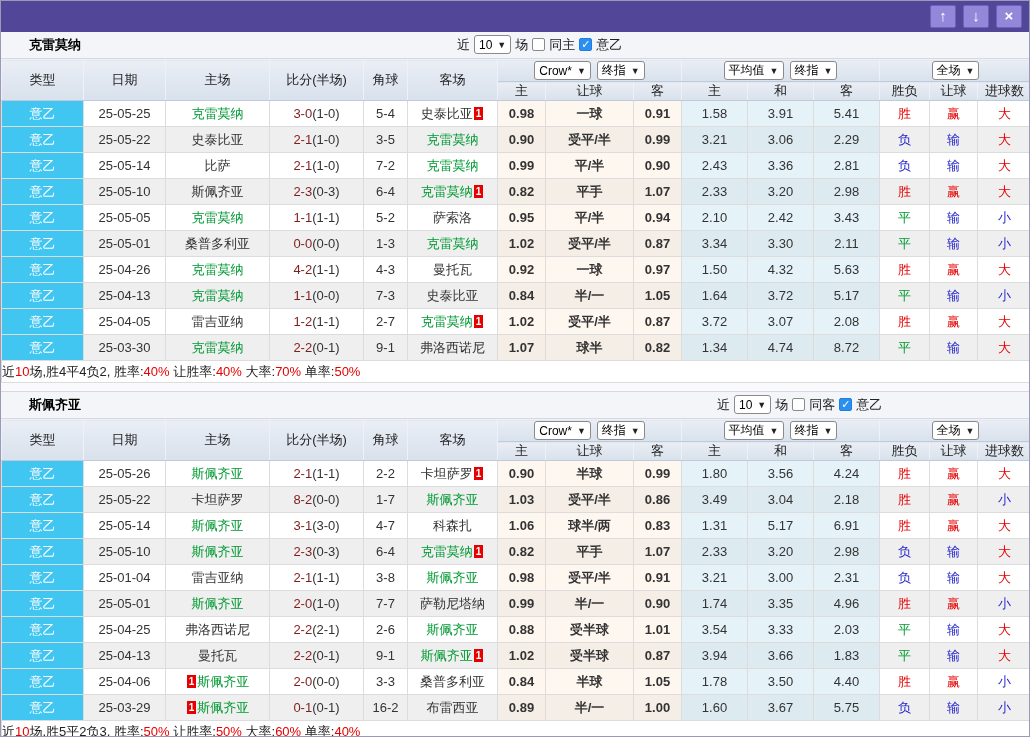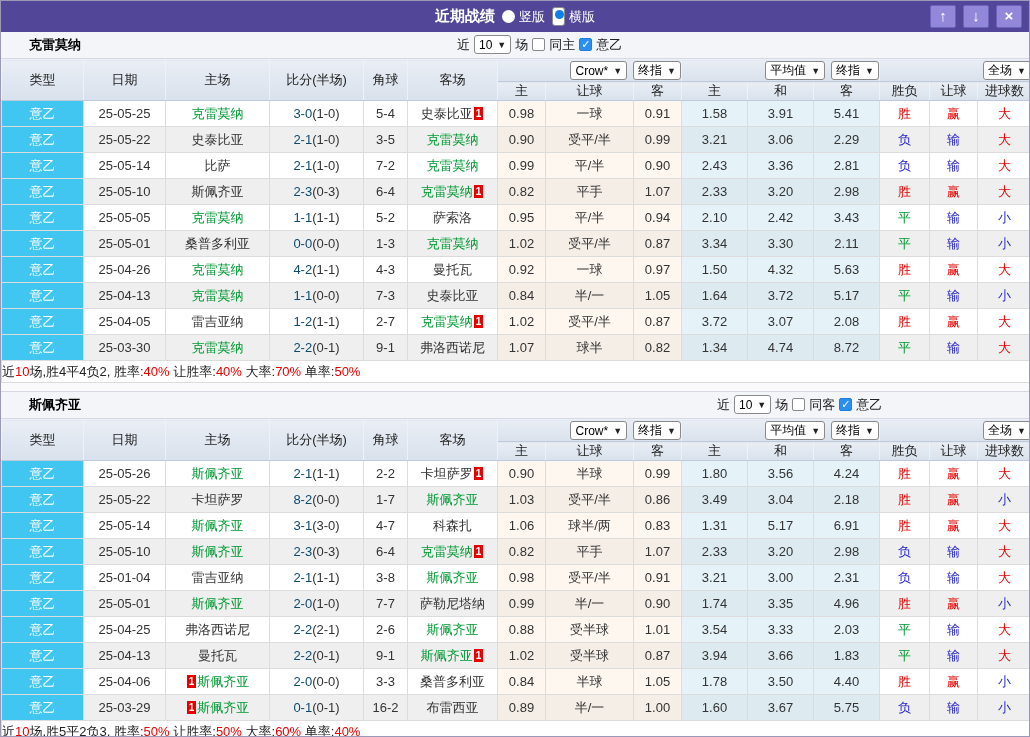--- a/index.html
+++ b/index.html
@@ -24,54 +24,43 @@
   .sel .arr { font-size:9px; color:#222; }
   .checkbox { width:13px; height:13px; border:1px solid #8a8a8a; border-radius:2px; background:#fff; display:inline-block; position:relative; cursor:pointer; }
   .checkbox.checked { background:#2b8ff0; border-color:#1f7fe0; }
   .checkbox.checked::after { content:"✓"; position:absolute; left:1px; top:-1px; color:#fff; font-size:11px; font-weight:bold; }
 
   
   table { border-collapse:collapse; table-layout:fixed; width:1030px; }
   thead th { background:linear-gradient(#eaeef5,#d8e1ec); border:1px solid #eef2f8; border-bottom:1px solid #bfcbda; font-weight:normal; font-size:13px; color:#222; }
   tr.h1 th { height:22px; }
   tr.h2 th { height:19px; }
-  .grp-sels { display:flex; justify-content:flex-end; gap:6px; }
+  .grp-sels { display:flex; justify-content:center; gap:6px; }
   tbody td { height:26px; text-align:center; border:1px solid #dcdcdc; font-size:13px; color:#333; overflow:hidden; white-space:nowrap; }
   tr.odd  { background:#fff; }
   tr.even { background:#efefef; }
   td.league { background:#41c6f2; color:#fff; }
-  td.g1 { background:rgba(253,238,222,0.45); }
+  td.g1 { background:rgba(253,238,222,0.45);font-weight:bold; }
   td.g2 { background:rgba(203,231,244,0.5); }
   .team { color:#333; cursor:pointer; }
   .team.green { color:#009933; }
-  .ft { color:#0c4a6e; }
+  .ft { color:#7f1d1d; }
   .ht { color:#333; }
   .card { display:inline-block; background:#e60000; color:#fff; font-size:10px; font-weight:bold; height:13px; line-height:13px; padding:0 2px; margin:0 1px; vertical-align:1px; }
   td.res { font-size:13px; }
   tr.summary td { height:22px; background:#fff; font-size:13px; color:#222; border:1px solid #dcdcdc; }
   tr.summary .red { color:#e60000; }
   .gap { height:9px; background:#fafafc; border-bottom:1px solid #d8d8e4; }
 </style>
 </head>
 <body>
 
 <div class="panel">
 
   <div class="titlebar">
-    <div class="title-group">
-      <span class="title-text">近期战绩</span>
-      <span class="radio-wrap">
-        <span class="radio"></span>
-        <span>竖版</span>
-      </span>
-      <span class="radio-wrap">
-        <span class="radio sel"></span>
-        <span>横版</span>
-      </span>
-    </div>
     <div class="wbtns">
       <div class="wbtn">↑</div>
       <div class="wbtn">↓</div>
       <div class="wbtn">×</div>
     </div>
   </div>
 
   <div class="ctrlbar">
     <span class="teamname">克雷莫纳</span>
     <div class="controls" style="left:456px;">

